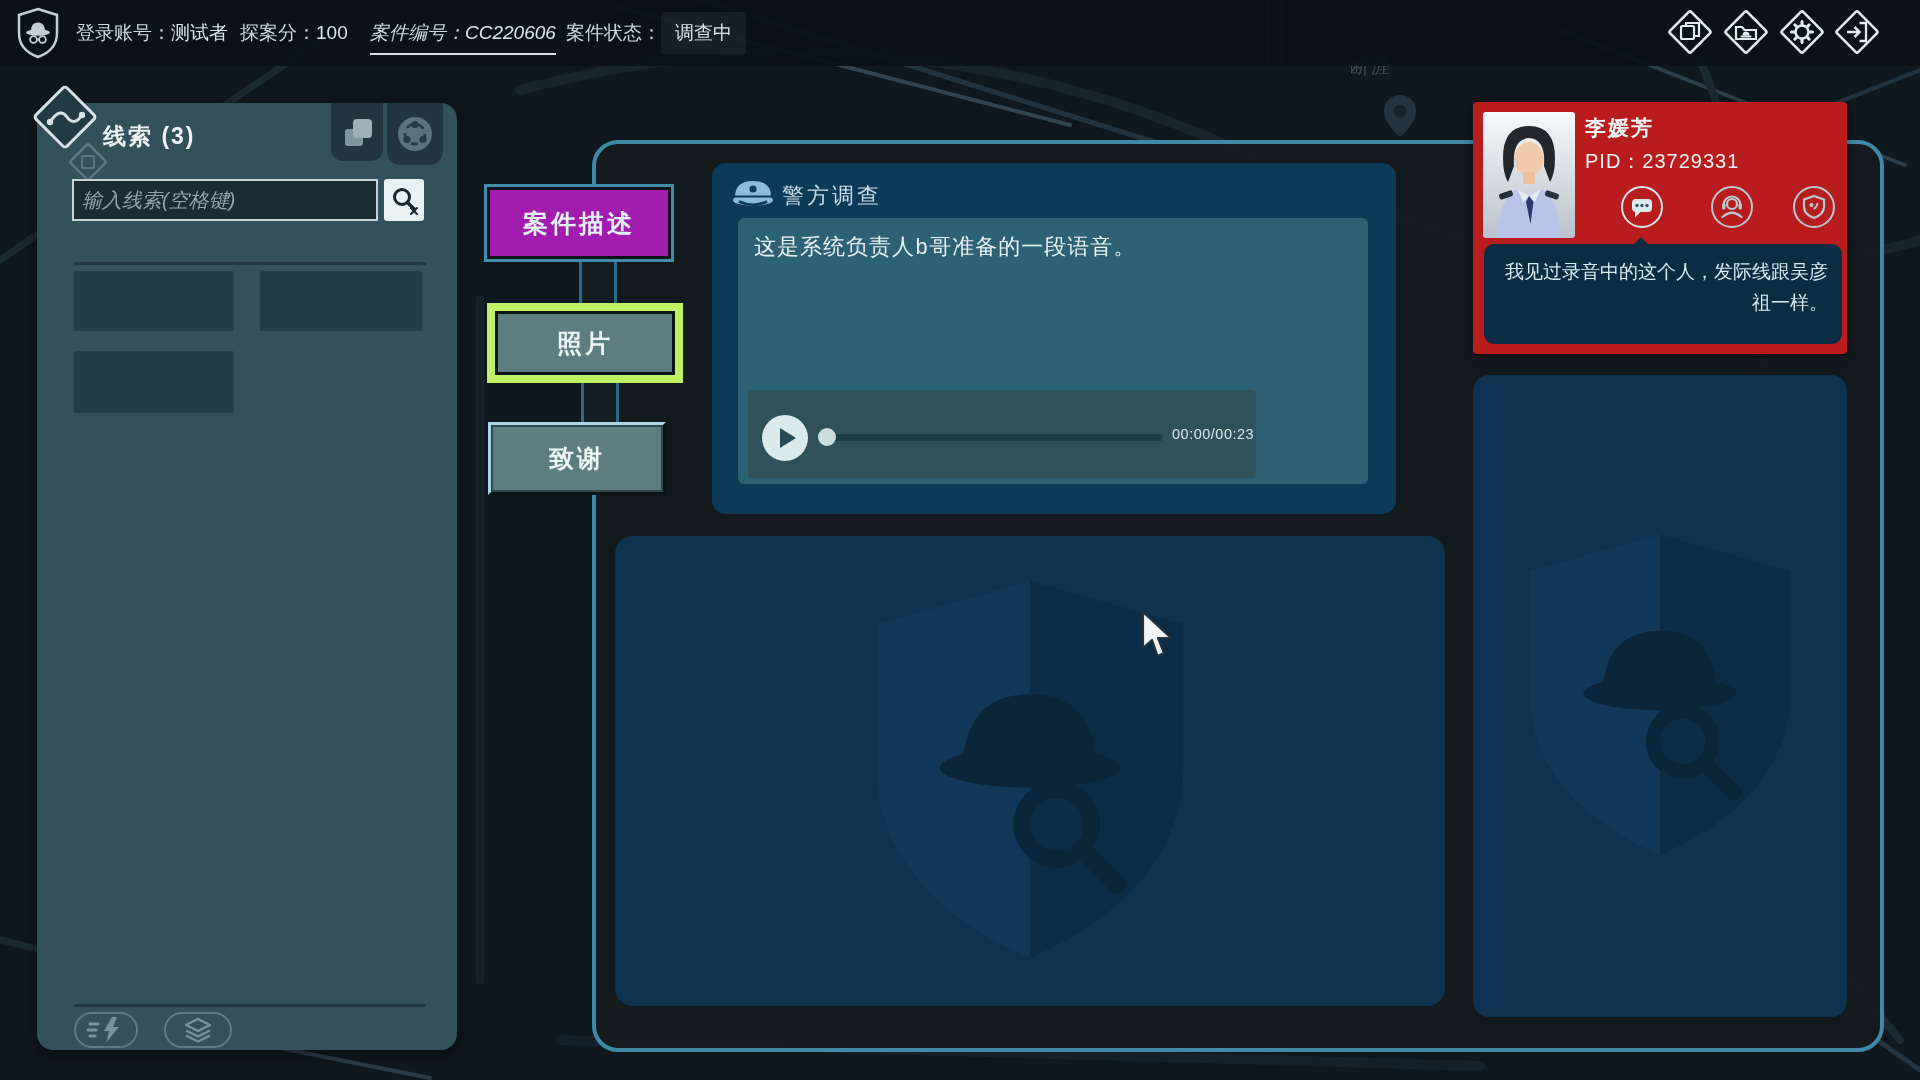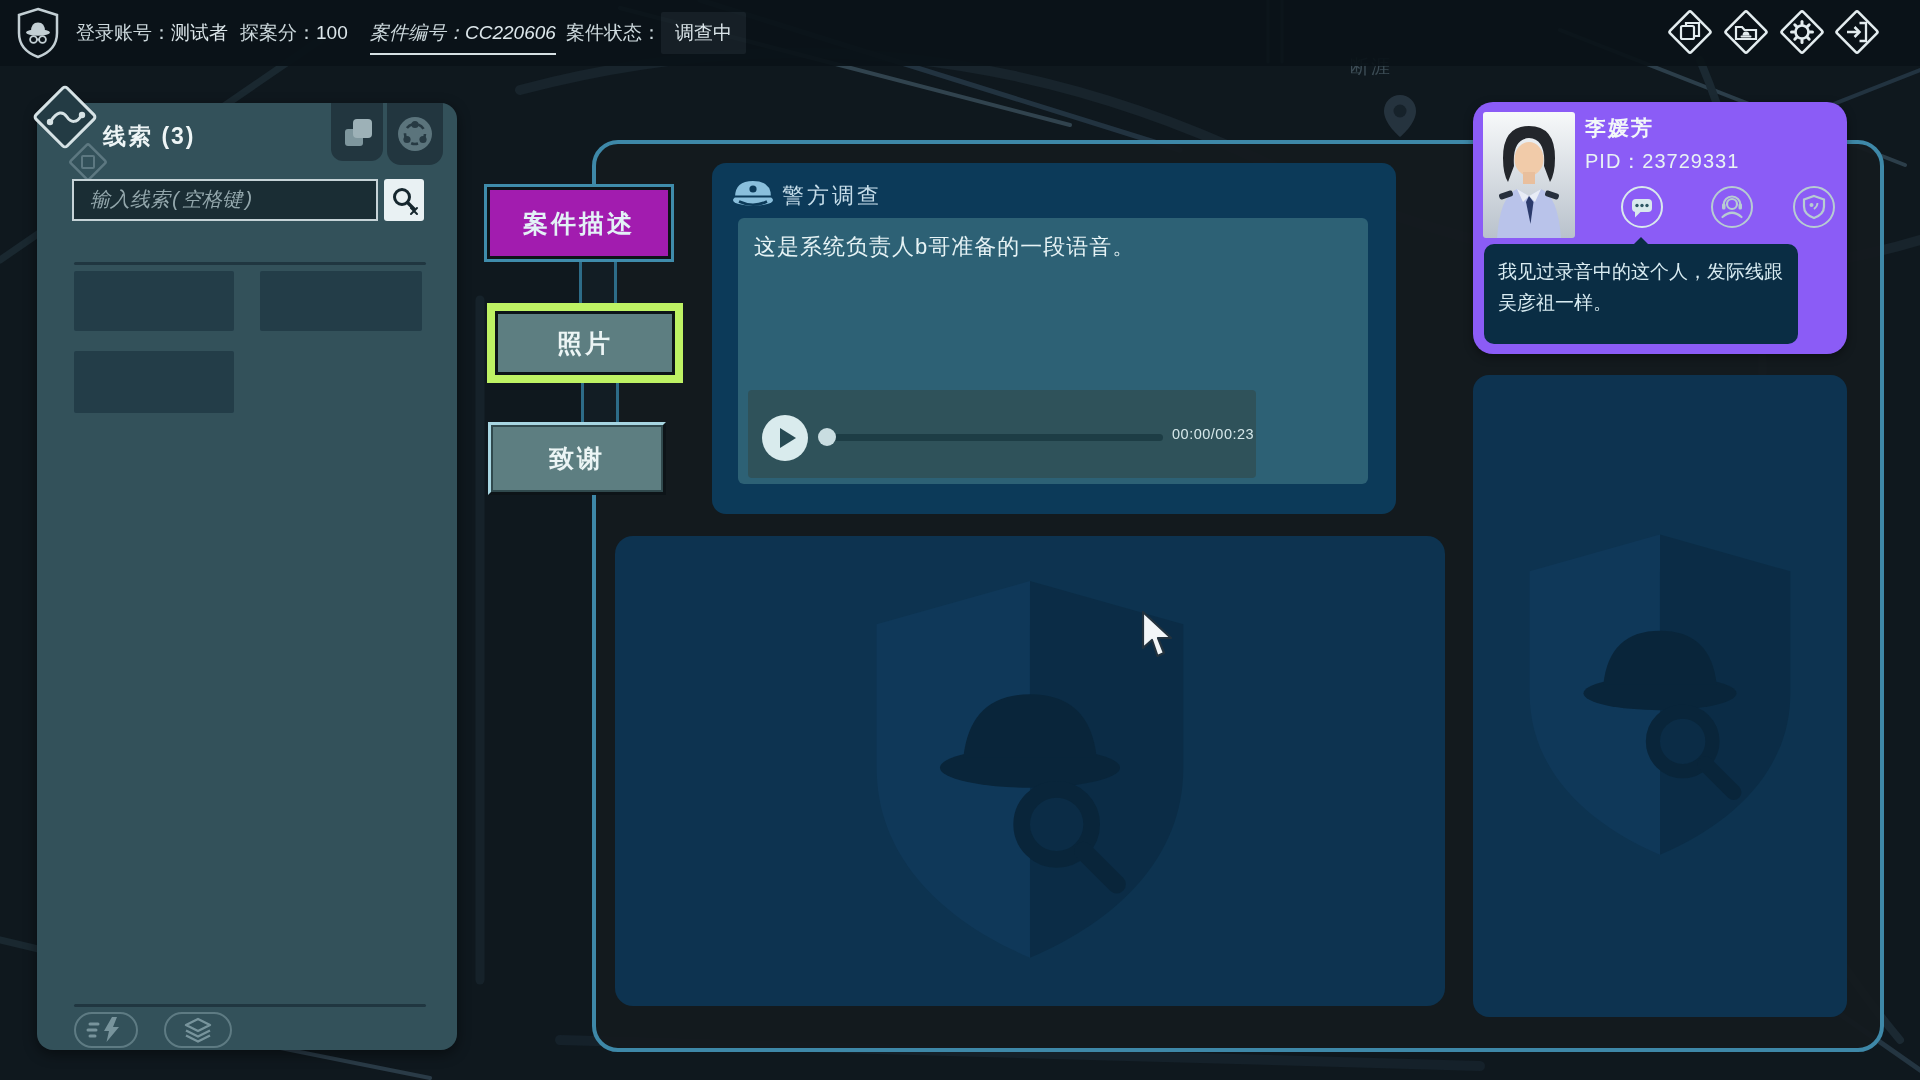--- a/index.html
+++ b/index.html
@@ -37,22 +37,22 @@
               box-shadow:0 4px 14px rgba(0,0,0,0.45);}
   .clue-corner{position:absolute;left:-22px;top:-18px;pointer-events:none;}
   .clue-title{position:absolute;left:66px;top:18px;font-size:23px;font-weight:bold;
               color:#eef5f6;letter-spacing:2px;}
   .icon-tab{position:absolute;top:0;background:#22363f;display:flex;
             align-items:center;justify-content:center;cursor:pointer;}
   .icon-tab.copy{left:294px;width:52px;height:58px;border-radius:0 0 12px 12px;}
   .icon-tab.share{left:350px;width:56px;height:62px;border-radius:0 0 14px 14px;}
   .clue-search{position:absolute;left:35px;top:76px;width:306px;height:42px;
                box-sizing:border-box;background:#1a2d34;border:2px solid #c6d3d7;
-               color:#cfe0e4;font-size:20px;font-style:italic;padding:0 16px;
-               font-family:Liberation Mono, monospace;outline:none;}
+               color:#cfe0e4;font-size:20px;font-style:italic;padding:0 8px;
+               font-family:Liberation Sans, sans-serif;outline:none;}
   .clue-search::placeholder{color:#93a7ac;font-style:italic;}
   .clue-search-btn{position:absolute;left:347px;top:76px;width:40px;height:42px;
                    background:#e9f1f3;border:none;border-radius:3px;cursor:pointer;
                    display:flex;align-items:center;justify-content:center;padding:0;}
   .divider{position:absolute;left:37px;width:352px;height:3px;background:#203640;
            border-radius:2px;}
   .div-top{top:159px;} .div-bottom{top:901px;}
   .ph-box{position:absolute;background:#233d48;border-radius:2px;}
   .ph1{left:37px;top:168px;width:160px;height:60px;}
   .ph2{left:223px;top:168px;width:162px;height:60px;}
@@ -86,21 +86,21 @@
 
   
   .inv-panel{position:absolute;left:712px;top:163px;width:684px;height:351px;
              background:#0c3a59;border-radius:14px;z-index:5;}
   .inv-head-icon{position:absolute;left:18px;top:12px;}
   .inv-title{position:absolute;left:70px;top:18px;font-size:22px;color:#c6dde9;
              letter-spacing:3px;}
   .inv-body{position:absolute;left:26px;top:55px;width:630px;height:266px;
             background:#2d6175;border-radius:6px;}
   .inv-text{position:absolute;left:16px;top:14px;right:16px;font-size:22px;
-            color:#e6f3f5;letter-spacing:1px;}
+            color:#e6f3f5;letter-spacing:1px;font-family:Liberation Mono, monospace;}
   .audio{position:absolute;left:10px;top:172px;width:508px;height:88px;
          background:#2f525a;border-radius:4px;}
   .audio-play{position:absolute;left:14px;top:25px;width:46px;height:46px;
               border-radius:50%;background:#d9ebed;border:none;cursor:pointer;
               display:flex;align-items:center;justify-content:center;padding:0;}
   .audio-play .tri{width:0;height:0;border-left:16px solid #274a53;
                    border-top:10px solid transparent;border-bottom:10px solid transparent;
                    margin-left:5px;}
   .audio-track{position:absolute;left:79px;top:44px;width:336px;height:7px;
                background:#1d3d45;border-radius:4px;cursor:pointer;}
@@ -110,31 +110,31 @@
               font-size:14.5px;color:#d5e7e9;letter-spacing:.5px;}
 
   
   .navy-panel{position:absolute;background:#0d3350;z-index:3;}
   .center-panel{left:615px;top:536px;width:830px;height:470px;border-radius:18px;}
   .right-panel{left:1473px;top:375px;width:374px;height:642px;border-radius:16px;}
   .wm{position:absolute;left:50%;top:50%;transform:translate(-50%,-50%);opacity:.9;}
 
   
   .char-card{position:absolute;left:1473px;top:102px;width:374px;height:252px;
-             background:#8b5cf6;border-radius:20px;z-index:5;
-             box-shadow:0 3px 10px rgba(0,0,0,0.4);}
+             background:#b91c1c;border-radius:4px;z-index:5;
+             box-shadow:0 3px 10px rgba(0,0,0,0.4);text-align:right;}
   .char-photo{position:absolute;left:10px;top:10px;width:92px;height:126px;
               border-radius:3px;overflow:hidden;}
   .char-name{position:absolute;left:112px;top:12px;font-size:21px;font-weight:bold;
              color:#f2f8f9;letter-spacing:2px;}
   .char-pid{position:absolute;left:112px;top:46px;font-size:20px;color:#e8f2f4;
             letter-spacing:1px;}
   .char-icon{position:absolute;top:83px;width:44px;height:44px;cursor:pointer;}
   .ci1{left:147px;} .ci2{left:237px;} .ci3{left:319px;}
-  .char-quote{position:absolute;left:11px;top:142px;width:314px;height:100px;
+  .char-quote{position:absolute;left:11px;top:142px;width:358px;height:100px;
               box-sizing:border-box;background:#0a2d44;border-radius:10px;
               padding:12px 14px;font-size:19px;line-height:1.65;color:#d9ecf2;}
   .char-quote:before{content:"";position:absolute;left:148px;top:-16px;
                      border:9px solid transparent;border-bottom:9px solid #0a2d44;}
 
   
   .cursor{position:absolute;left:1140px;top:610px;z-index:9;pointer-events:none;}
 </style>
 </head>
 <body>

